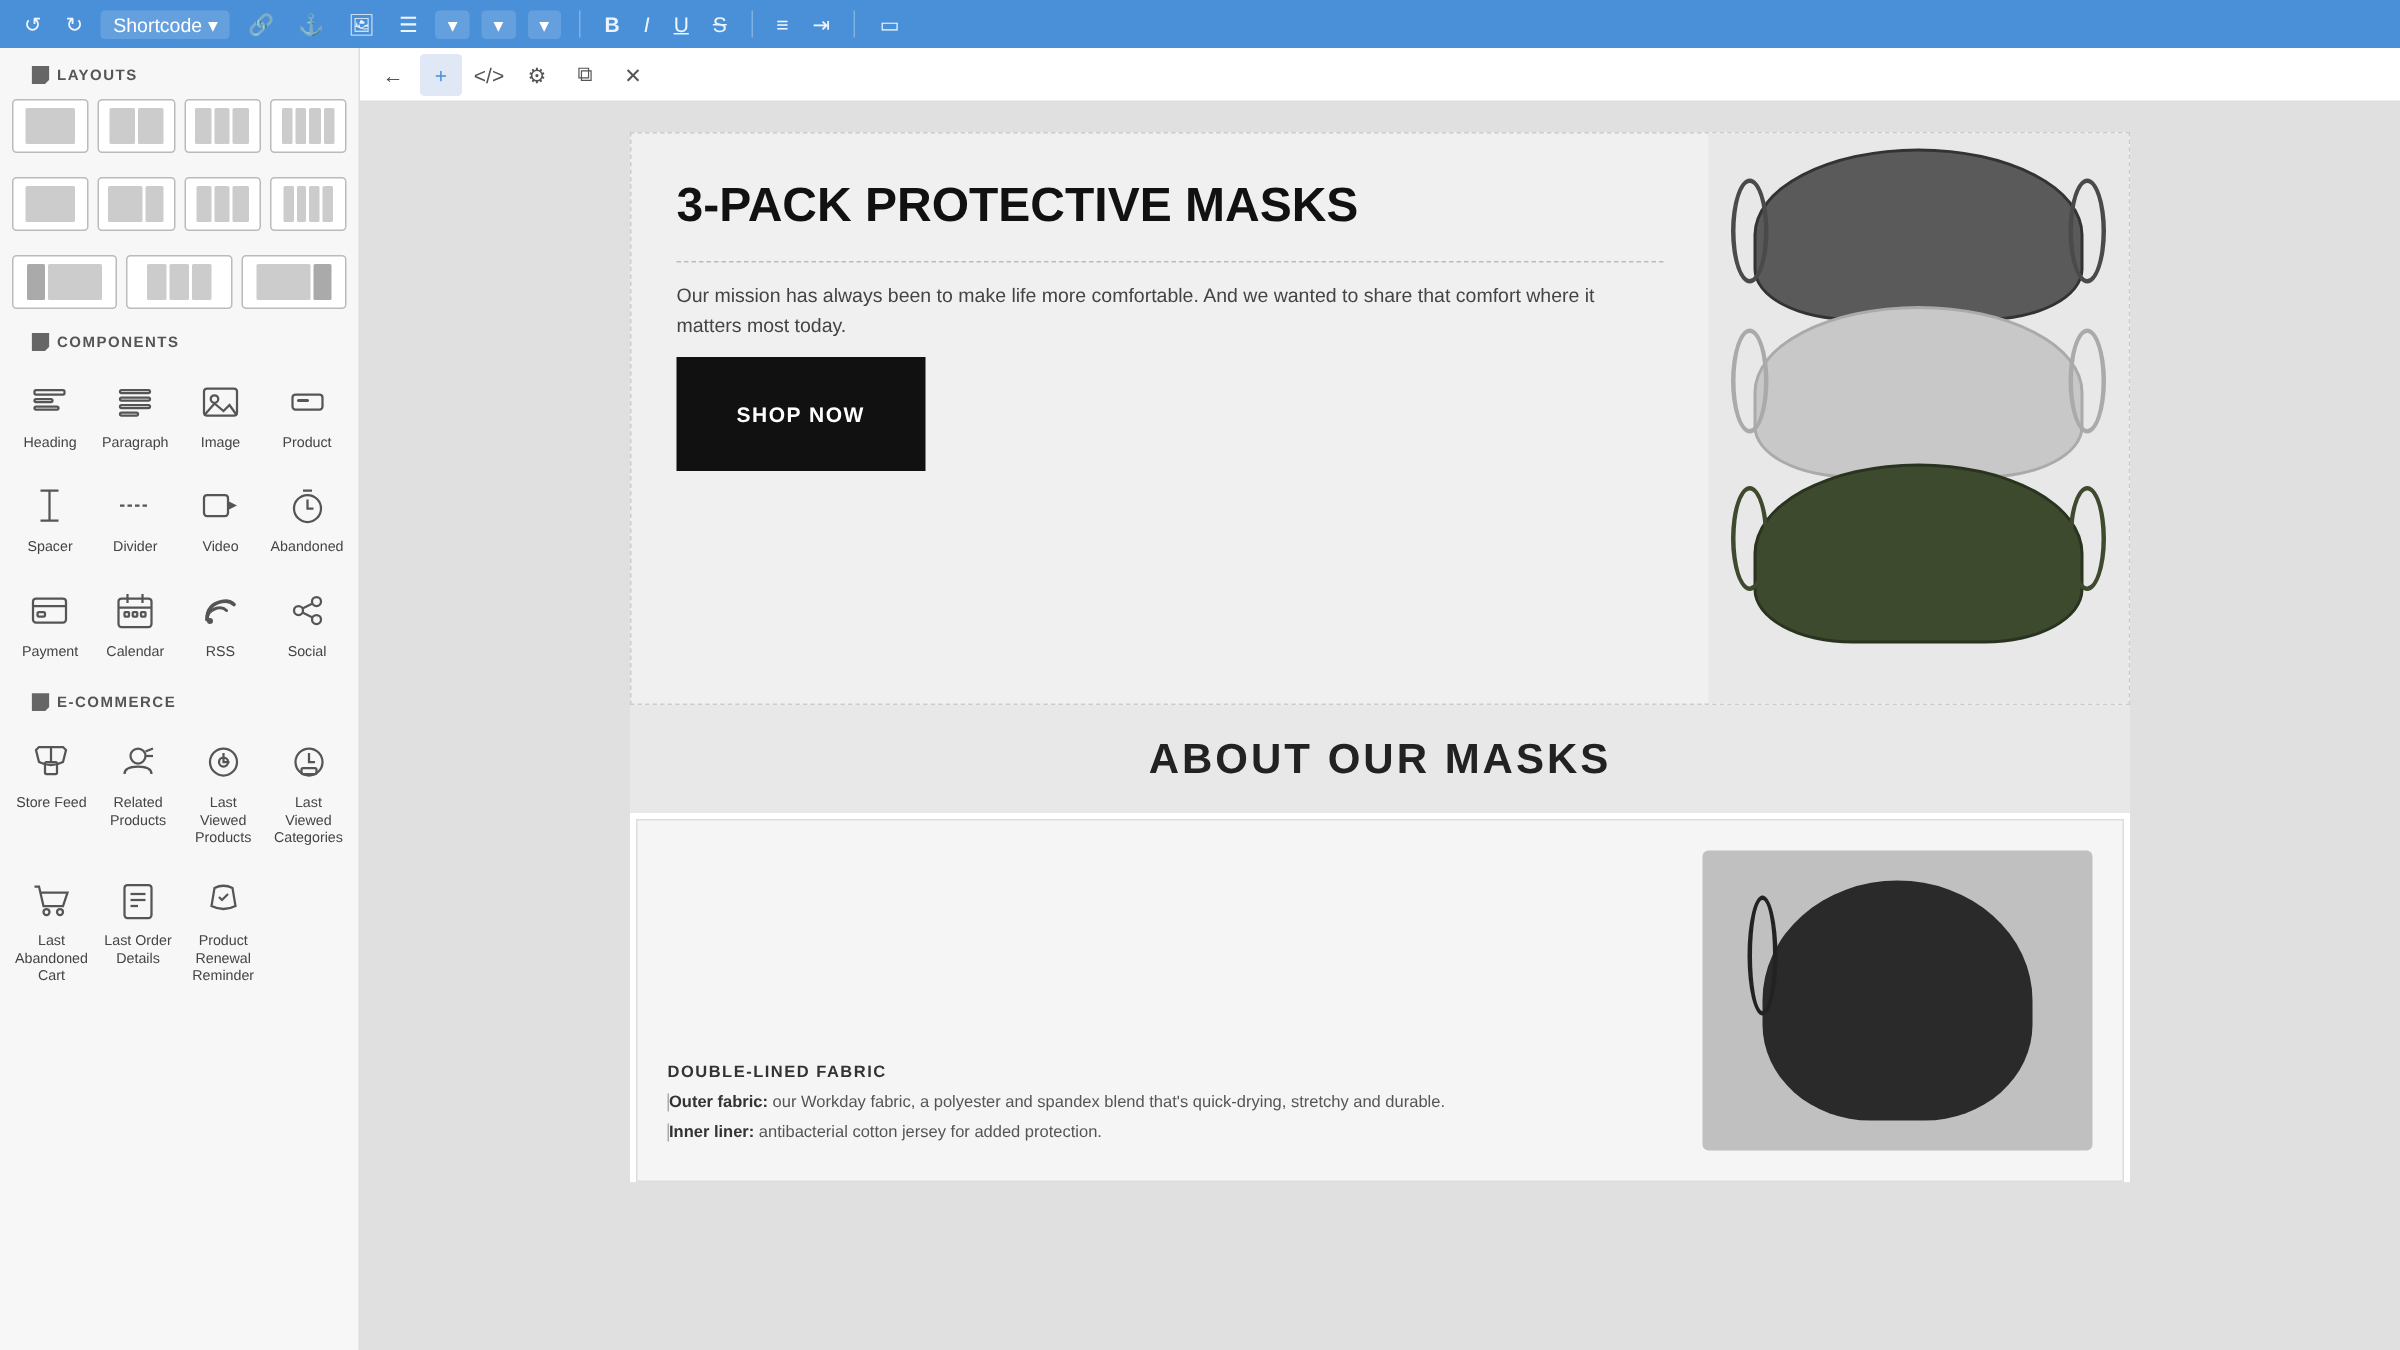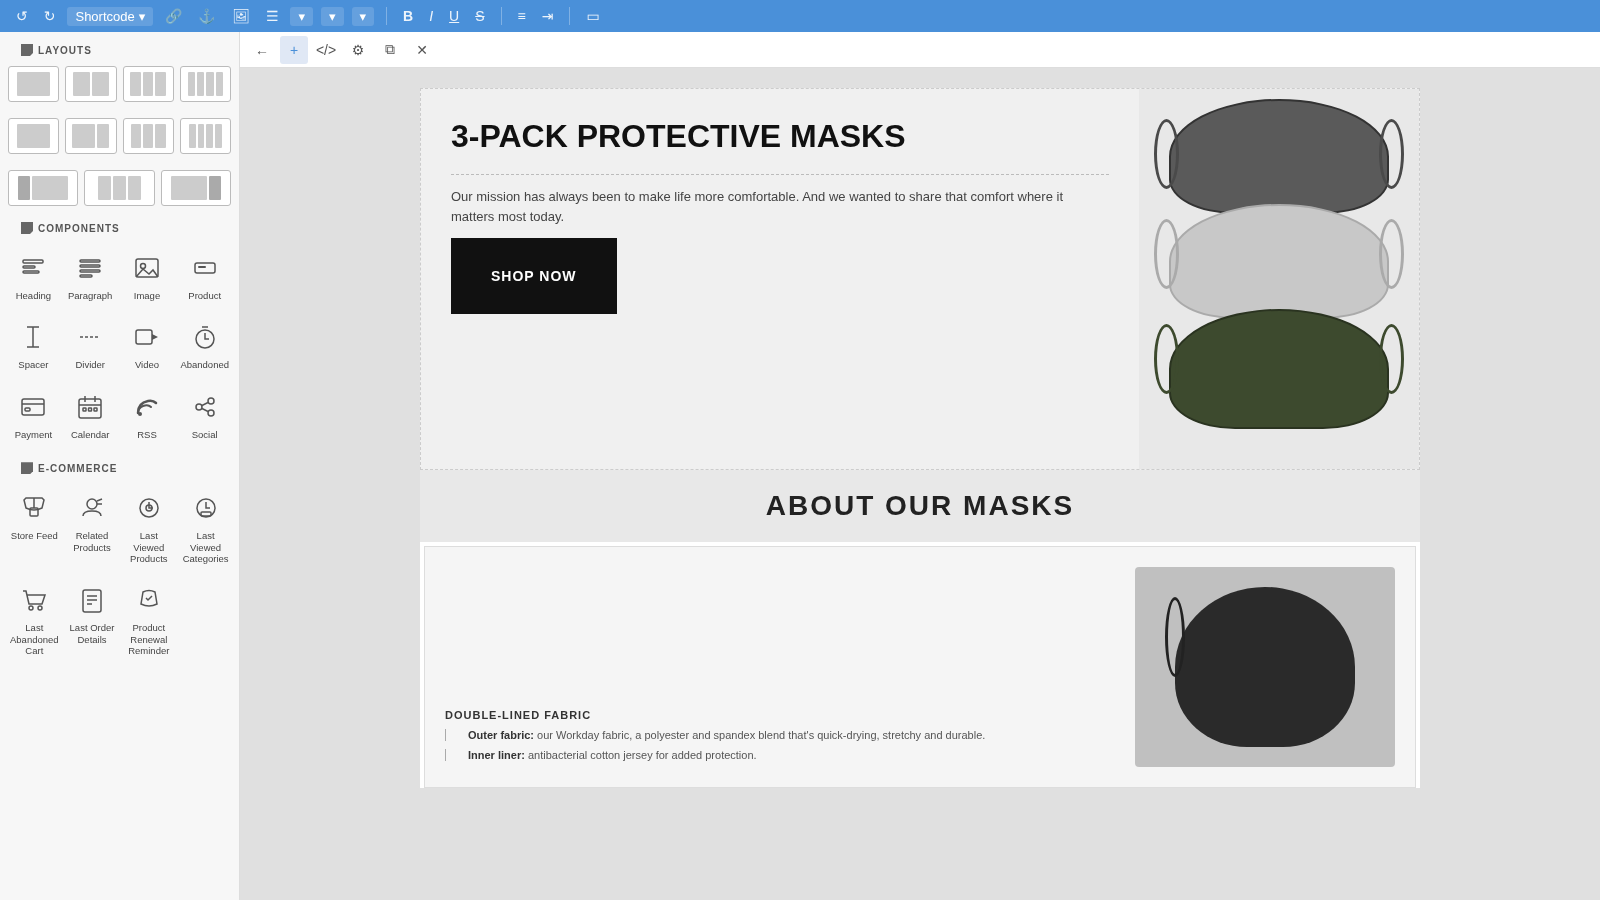--- a/index.html
+++ b/index.html
@@ -276,21 +276,21 @@
       font-weight: bold;
       color: #333;
       letter-spacing: 1px;
       text-transform: uppercase;
       margin-bottom: 8px;
     }
     .detail-item {
       font-size: 11px;
       color: #555;
       margin-bottom: 6px;
-      padding-left: 22px;
+      padding-left: 0;
       border-left: 1px solid #aaa;
     }
     .detail-item strong { color: #333; }
     .detail-right {
       flex: 1;
       font-size: 11px;
       color: #333;
       font-weight: bold;
       text-align: right;
       letter-spacing: 0.5px;

